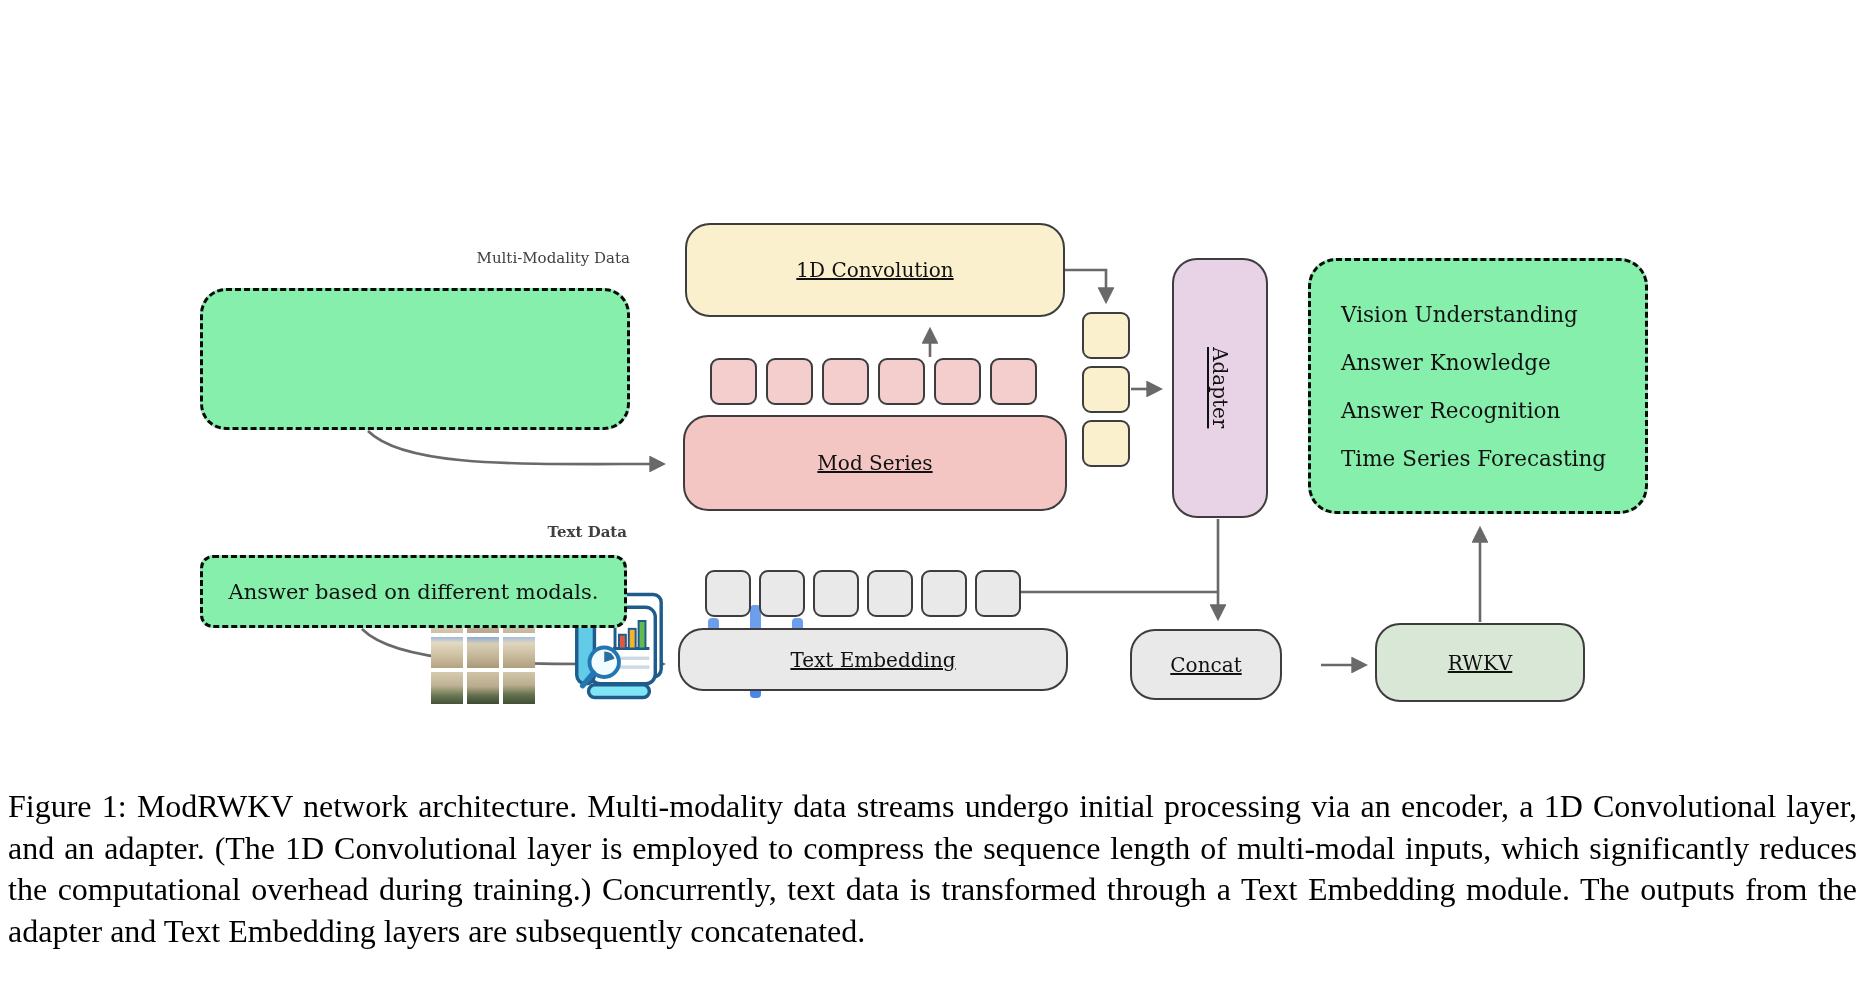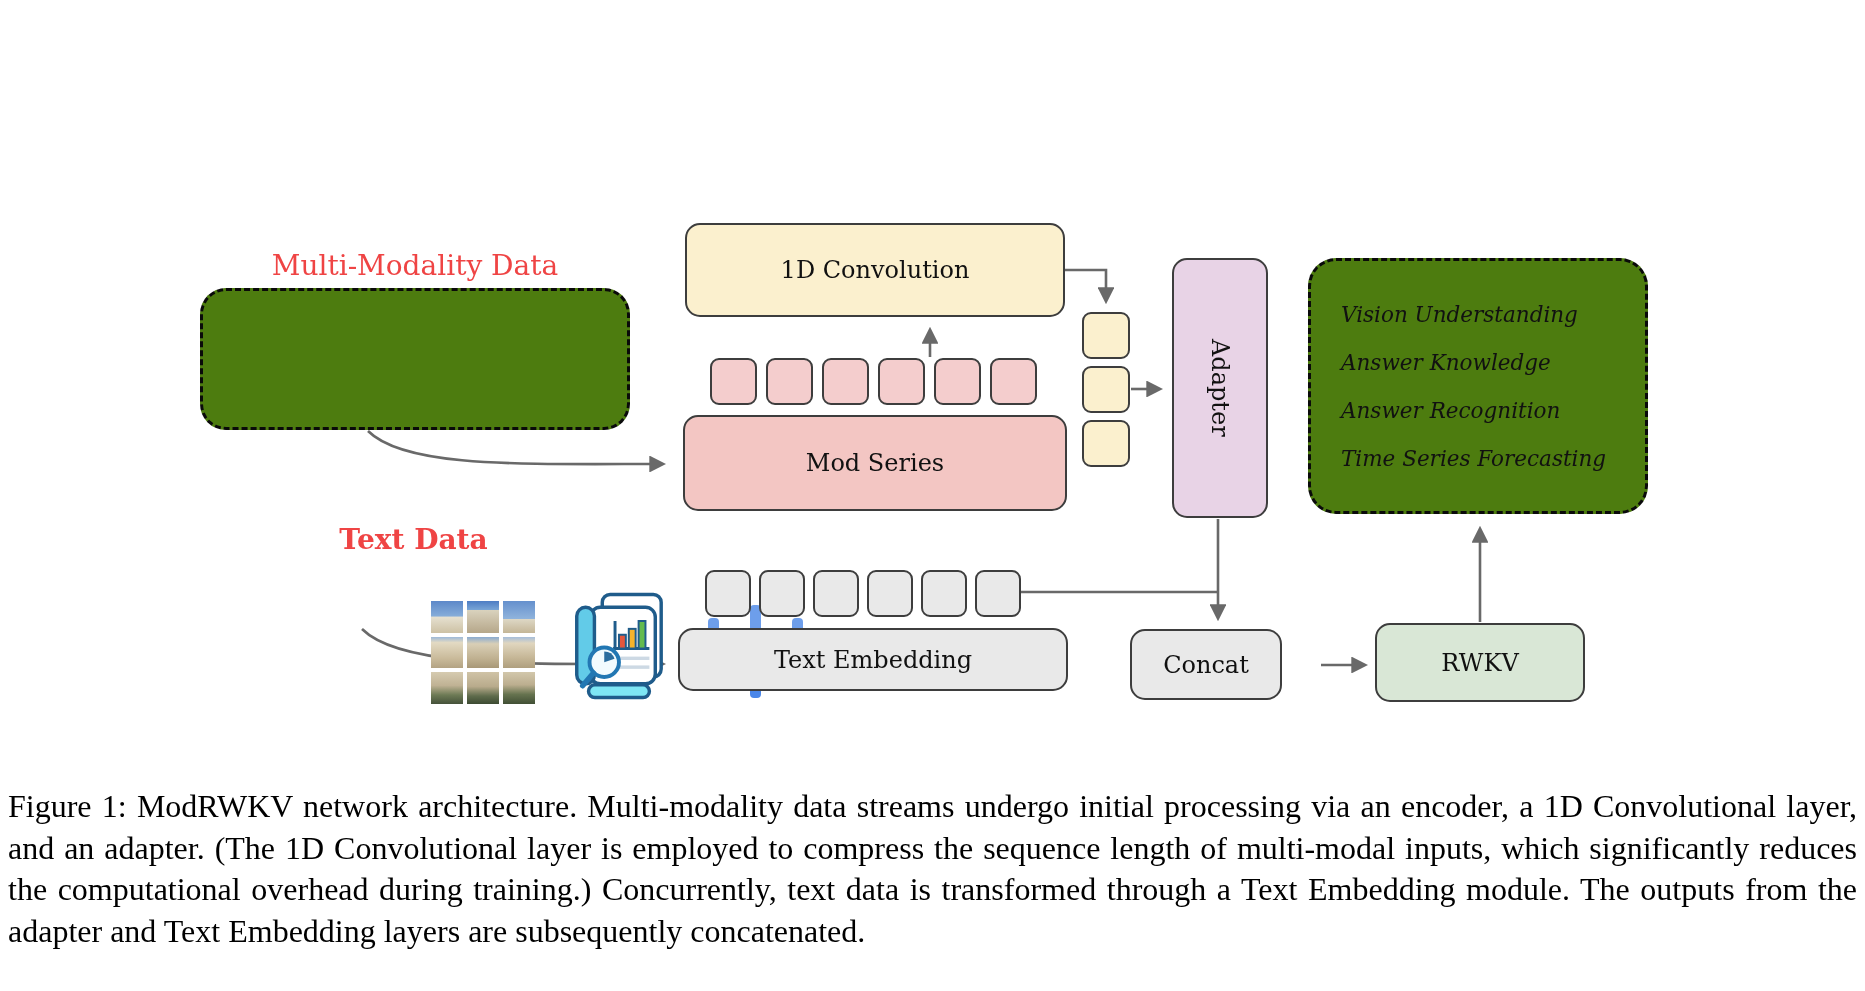--- a/index.html
+++ b/index.html
@@ -1,29 +1,29 @@
 <!DOCTYPE html>
 <html style="--conv_fill: #fbf0ce; --token_pink: #f4cdcd; --encoder_fill: #f3c6c3; --adapter_fill: #e8d3e6; --neutral_fill: #e9e9e9; --rwkv_fill: #d9e7d6; --border_dark: #3d3d3d; --arrow: #696969; --audio_light: #6d9eeb; --audio_dark: #4a86e8;"><head>
 <meta charset="utf-8">
 <style>
   html,body{margin:0;padding:0;background:#fff;}
   .page{position:relative;width:1865px;height:991px;background:#fff;overflow:hidden;
         font-family:"DejaVu Serif", serif;color:#111;}
 
   
   .nbox{position:absolute;box-sizing:border-box;border:2.6px solid var(--border_dark);
-        border-radius:15px;display:flex;align-items:center;justify-content:center;
-        font-size:24px;line-height:1;}
+        border-radius:25px;display:flex;align-items:center;justify-content:center;
+        font-size:20px;line-height:1;text-decoration:underline;}
   .token{position:absolute;box-sizing:border-box;border:2.6px solid var(--border_dark);
          border-radius:9px;}
 
   
-  .dashed{position:absolute;box-sizing:border-box;border:3.4px dashed #0a0a0a;background:#4d7c0f;font-style:italic;}
+  .dashed{position:absolute;box-sizing:border-box;border:3.4px dashed #0a0a0a;background:#86efac;}
 
-  .flabel{position:absolute;text-align:center;font-size:28px;color:#ef4444;}
+  .flabel{position:absolute;text-align:right;font-size:15px;color:#404040;}
 
   .box-conv{left:685px;top:223px;width:380px;height:94px;background:var(--conv_fill);}
   .box-encoder{left:683px;top:415px;width:384px;height:96px;background:var(--encoder_fill);}
   .box-adapter{left:1172px;top:258px;width:96px;height:260px;background:var(--adapter_fill);
                writing-mode:vertical-rl;}
   .box-textemb{left:678px;top:628px;width:390px;height:63px;background:var(--neutral_fill);}
   .box-concat{left:1130px;top:629px;width:152px;height:71px;background:var(--neutral_fill);}
   .box-rwkv{left:1375px;top:623px;width:210px;height:79px;background:var(--rwkv_fill);align-items:center;}
 
   .tk-pink{width:47px;height:47px;top:358px;background:var(--token_pink);}
@@ -127,20 +127,23 @@
     <div class="audio-wave">
       <i class="ab1"></i>
       <i class="ab2"></i>
       <i class="ab3"></i>
       <i class="ab4"></i>
       <i class="ab5"></i>
     </div>
   </div>
 
   <div class="flabel" style="left:200px;top:523px;width:427px;font-weight:bold;">Text Data</div>
+  <div class="dashed td-box">
+    <span>Answer based on different modals.</span>
+  </div>
 
   <div class="nbox box-conv">
     <span>1D Convolution</span>
   </div>
 
   <div class="token tk-pink" style="left:710px;"></div>
   <div class="token tk-pink" style="left:766px;"></div>
   <div class="token tk-pink" style="left:822px;"></div>
   <div class="token tk-pink" style="left:878px;"></div>
   <div class="token tk-pink" style="left:934px;"></div>

